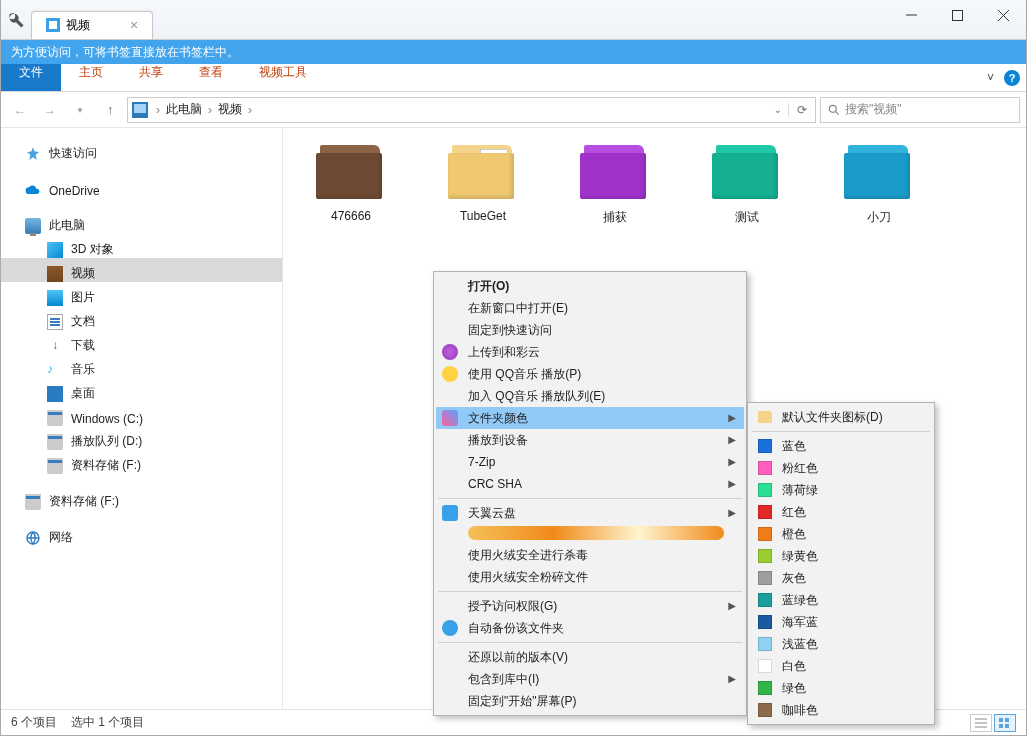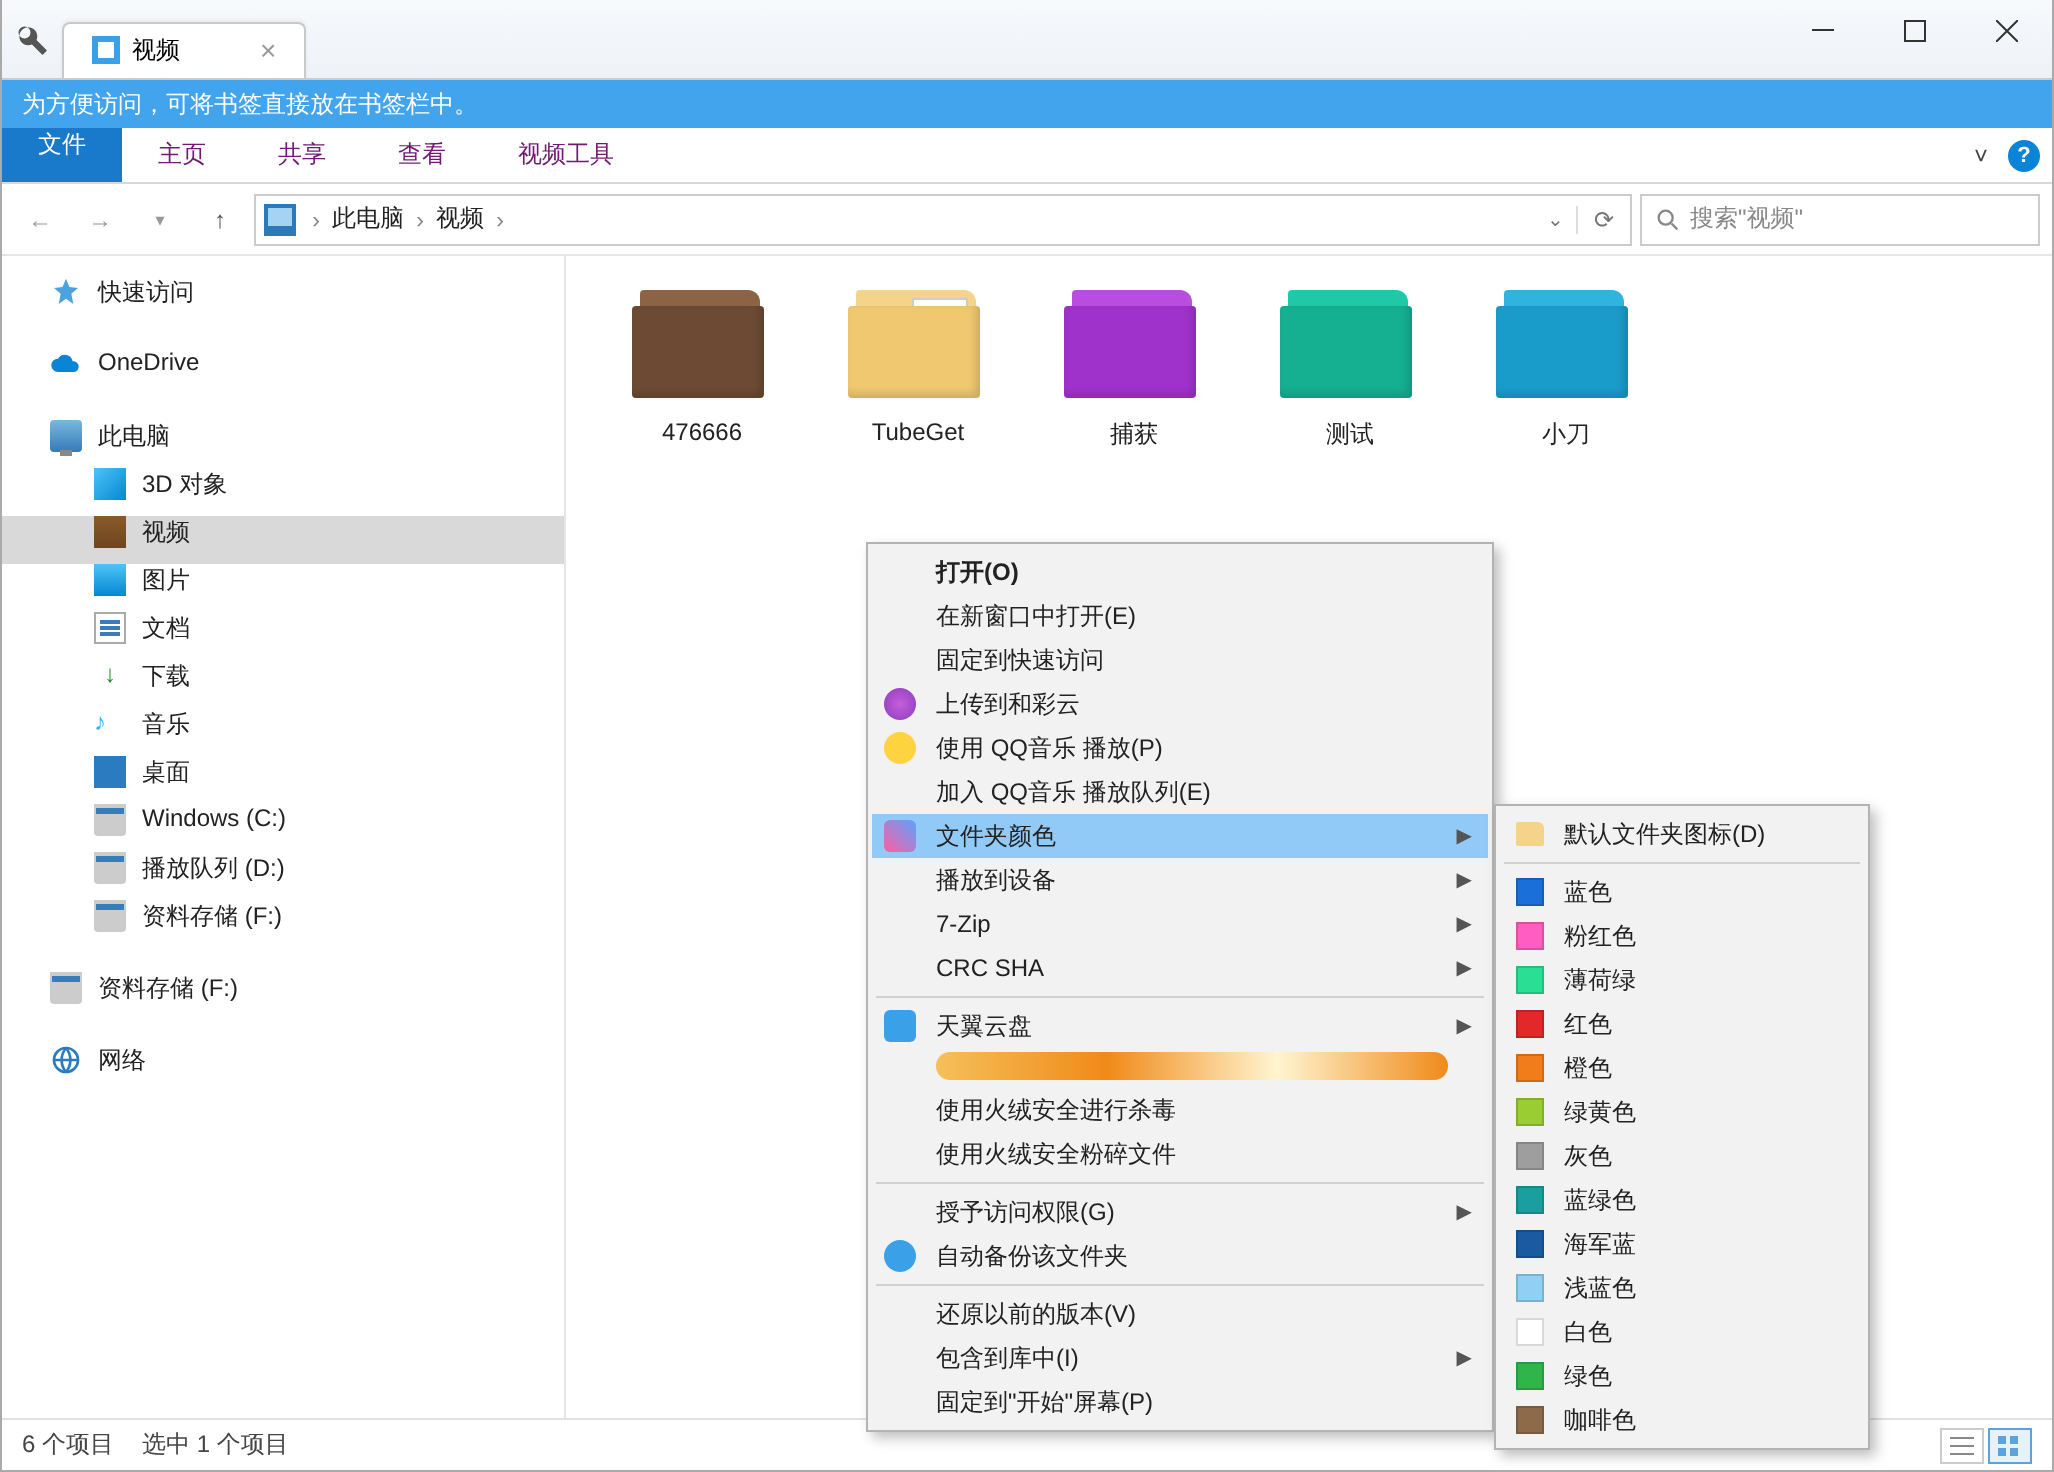--- a/index.html
+++ b/index.html
@@ -16,42 +16,42 @@
 .winctl{position:absolute;right:0;top:0;display:flex}
 .winbtn{width:46px;height:30px;display:flex;align-items:center;justify-content:center;color:#333}
 .winbtn svg{width:11px;height:11px}
 
 
 .hint{height:24px;background:#41a4ec;color:#fff;display:flex;align-items:center;padding:0 10px;font-size:12px}
 
 
 .ribbon{height:28px;background:#fff;display:flex;align-items:stretch;border-bottom:1px solid #d9d9d9;position:relative}
 .file-tab{background:#1979ca;color:#fff;padding:0 18px;display:flex;align-items:flex-start;font-size:13px}
-.rtab{padding:0 18px;display:flex;align-items:center;color:#701a75;font-size:13px}
+.rtab{padding:0 18px;display:flex;color:#c2410c;font-size:13px}
 .rib-right{position:absolute;right:6px;top:0;height:100%;display:flex;align-items:center;gap:10px}
 .rib-caret{color:#444;font-size:12px}
 .help-ico{width:16px;height:16px;border-radius:50%;background:#0a84d6;color:#fff;display:flex;align-items:center;justify-content:center;font-size:11px;font-weight:bold}
 
 
 .nav{height:36px;display:flex;align-items:center;padding:4px 6px;gap:4px;border-bottom:1px solid #e5e5e5}
 .navbtn{width:26px;height:26px;display:flex;align-items:center;justify-content:center;color:#999}
 .navbtn.en{color:#555}
 .addr{flex:1;height:26px;border:1px solid #ccc;display:flex;align-items:center;padding:0 4px;border-radius:0}
 .addr .pc{width:16px;height:16px;background:#2b7bba;margin-right:6px;position:relative}
 .addr .pc::after{content:"";position:absolute;left:2px;top:2px;right:2px;bottom:5px;background:#a5d3f3}
 .crumb{padding:0 4px;color:#222}
 .csep{color:#888;padding:0 2px}
 .addr-end{margin-left:auto;display:flex;align-items:center;gap:6px;color:#777;padding-right:4px}
 .search{width:200px;height:26px;border:1px solid #ccc;display:flex;align-items:center;padding:0 6px;color:#888}
 .search svg{width:14px;height:14px;margin-right:4px;color:#888}
 
 
 .body{flex:1;display:flex;min-height:0}
 .side{width:282px;border-right:1px solid #e5e5e5;padding:10px 0;overflow:hidden}
-.tree-item{height:24px;display:flex;align-items:flex-start;padding-left:24px;gap:8px;color:#222}
+.tree-item{height:24px;display:flex;align-items:flex-end;padding-left:24px;gap:8px;color:#222}
 .tree-item.l2{padding-left:46px}
 .tree-item.sel{background:#d9d9d9}
 .tree-gap{height:12px}
 .ti-ico{width:16px;height:16px;flex-shrink:0}
 .star{color:#4aa3e0}
 .onedrive{color:#0a84d6}
 .pc-ico{background:linear-gradient(#7ab8e0,#357ab8);border-radius:2px;position:relative}
 .pc-ico::after{content:"";position:absolute;left:5px;bottom:-2px;width:6px;height:3px;background:#888}
 .cube{background:linear-gradient(135deg,#4fc3f7,#0288d1)}
 .vid{background:linear-gradient(#8b5a2b,#6d4520)}
@@ -59,21 +59,21 @@
 .doc{background:#fff;border:1px solid #aaa;position:relative}
 .doc::before{content:"";position:absolute;left:2px;top:3px;right:2px;height:2px;background:#3a7bbf;box-shadow:0 3px 0 #3a7bbf,0 6px 0 #3a7bbf}
 .dl{color:#2a8a2a;font-weight:bold;text-align:center;line-height:15px}
 .mus{color:#29b6f6}
 .desk{background:#2a7bbf}
 .drv{background:#ccc;position:relative;border-radius:0 0 2px 2px}
 .drv::before{content:"";position:absolute;left:1px;top:2px;right:1px;height:3px;background:#3a7bbf}
 .net{color:#2a7bbf}
 
 .main{flex:1;position:relative;overflow:hidden}
-.folders{display:flex;flex-wrap:wrap;padding:10px 0 0 20px;gap:12px}
+.folders{display:flex;flex-wrap:wrap;padding:10px 0 0 20px;gap:36px}
 .fitem{width:96px;display:flex;flex-direction:column;align-items:center;padding:6px;border:1px solid transparent}
 .fitem.sel{background:#cde6f7;border:1px solid #8cc4ec}
 .fldr{width:70px;height:56px;position:relative;margin-bottom:8px}
 .fldr .back{position:absolute;left:4px;top:0;width:60px;height:48px;border-radius:2px 6px 2px 2px}
 .fldr .front{position:absolute;left:0;top:8px;width:66px;height:46px;border-radius:2px;box-shadow:inset -2px -2px 4px rgba(0,0,0,.15)}
 .fldr .paper{position:absolute;right:10px;top:4px;width:28px;height:44px;background:#fff;border:1px solid #ccc}
 .fldr .paper.stripes::before{content:"";position:absolute;left:3px;right:3px;top:4px;height:3px;background:#6ab7e8;box-shadow:0 6px 0 #6ab7e8,0 12px 0 #6ab7e8,0 18px 0 #6ab7e8,0 24px 0 #6ab7e8}
 .fname{font-size:12px;color:#222;text-align:center}
 .c-brown .back{background:#8d6346}.c-brown .front{background:#6d4a33}
 .c-manila .back{background:#f3d48a}.c-manila .front{background:#efc870}

